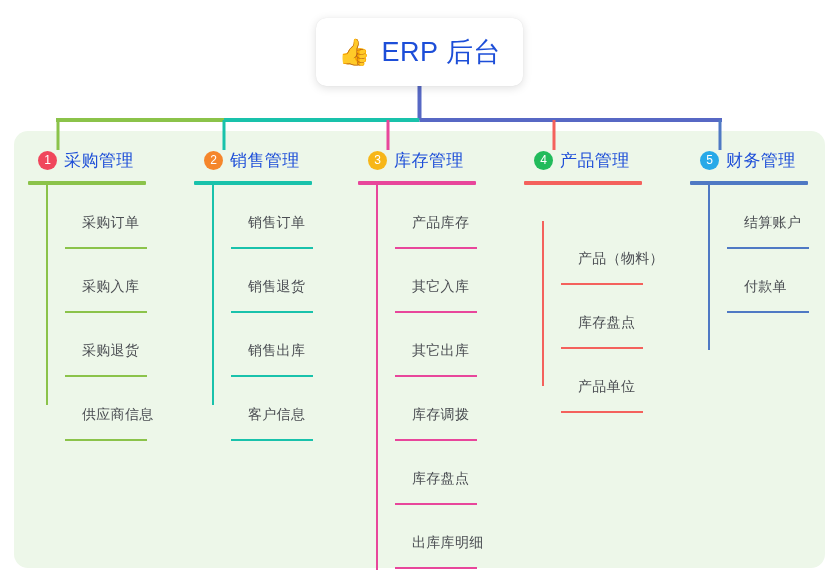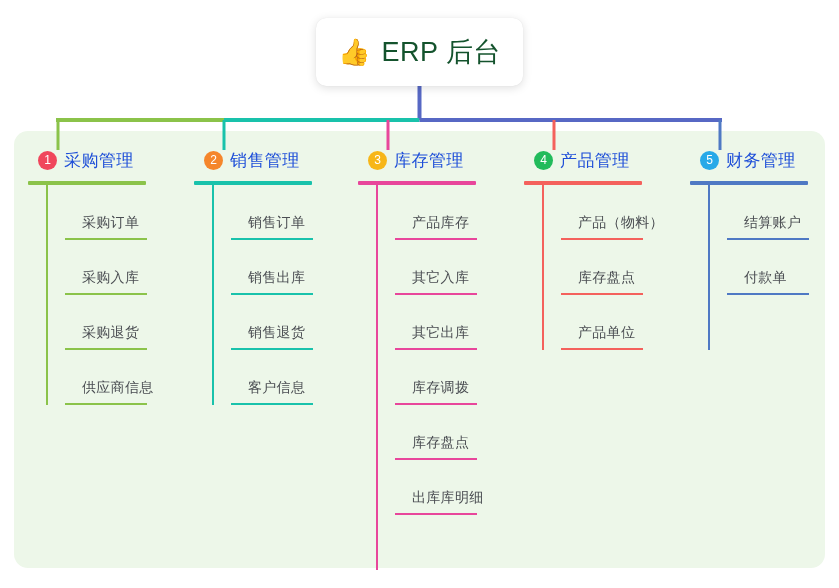--- a/index.html
+++ b/index.html
@@ -33,21 +33,21 @@
     box-sizing: border-box;
   }
   #root-card .thumb {
     font-size: 26px;
     line-height: 1;
     color: #f2b01e;
   }
   #root-card .root-title {
     font-size: 27px;
     letter-spacing: 0.5px;
-    color: #14532d;
+    color: #1d4ed8;
     font-weight: 400;
     white-space: nowrap;
   }
 
   
   #connectors {
     position: absolute;
     left: 0;
     top: 0;
     width: 839px;
@@ -109,21 +109,21 @@
   }
   .spine {
     position: absolute;
     left: 18px;
     top: 0;
     width: 2px;
     background: currentColor;
   }
   .item {
     position: relative;
-    height: 55px;
+    height: 64px;
     box-sizing: border-box;
   }
   .item .item-label {
     position: absolute;
     left: 36px;
     top: 29px;
     font-size: 14px;
     color: #4a4d52;
     white-space: nowrap;
     letter-spacing: 0.3px;
@@ -192,25 +192,25 @@
         <span class="col-title">销售管理</span>
       </div>
       <div class="col-rule" style="background: rgb(25, 194, 171); width: 118px;"></div>
       <div class="items" style="color: rgb(25, 194, 171);">
         <div class="spine" style="height: 220px;"></div>
         <div class="item">
           <span class="item-label">销售订单</span>
           <div class="item-rule"></div>
         </div>
         <div class="item">
+          <span class="item-label">销售退货</span>
+          <div class="item-rule"></div>
+        </div>
+        <div class="item">
           <span class="item-label">销售出库</span>
-          <div class="item-rule"></div>
-        </div>
-        <div class="item">
-          <span class="item-label">销售退货</span>
           <div class="item-rule"></div>
         </div>
         <div class="item">
           <span class="item-label">客户信息</span>
           <div class="item-rule"></div>
         </div>
       </div>
     </div>
     <div class="column" style="left: 358px;">
       <div class="col-header">
@@ -245,21 +245,21 @@
           <div class="item-rule"></div>
         </div>
       </div>
     </div>
     <div class="column" style="left: 524px;">
       <div class="col-header">
         <span class="badge" style="background: rgb(34, 187, 91);">4</span>
         <span class="col-title">产品管理</span>
       </div>
       <div class="col-rule" style="background: rgb(244, 97, 92); width: 118px;"></div>
-      <div class="items" style="color: rgb(244, 97, 92);">
+      <div class="items" style="color: rgb(244, 97, 92); margin-top: 36px;">
         <div class="spine" style="height: 165px;"></div>
         <div class="item">
           <span class="item-label">产品（物料）</span>
           <div class="item-rule"></div>
         </div>
         <div class="item">
           <span class="item-label">库存盘点</span>
           <div class="item-rule"></div>
         </div>
         <div class="item">

